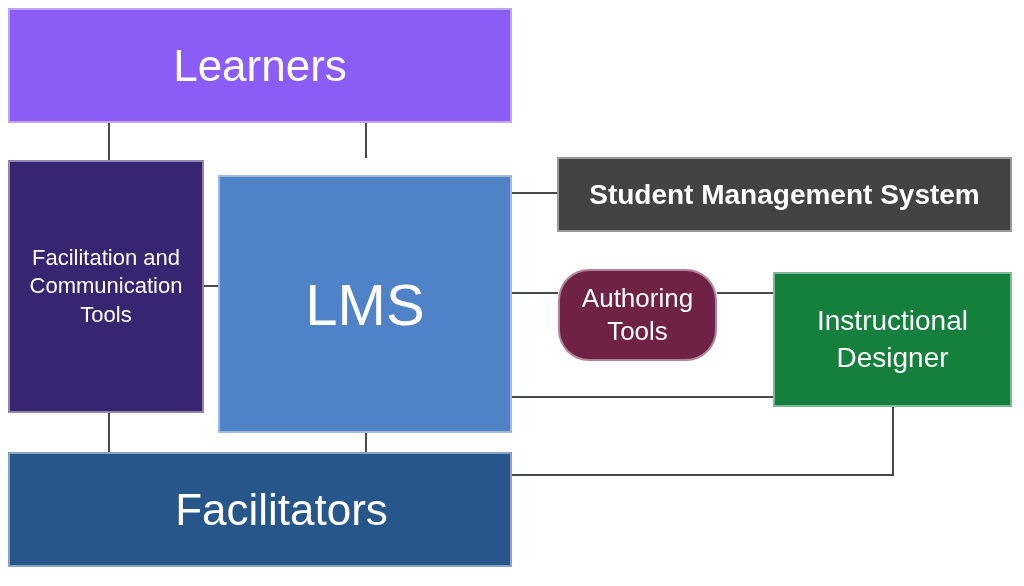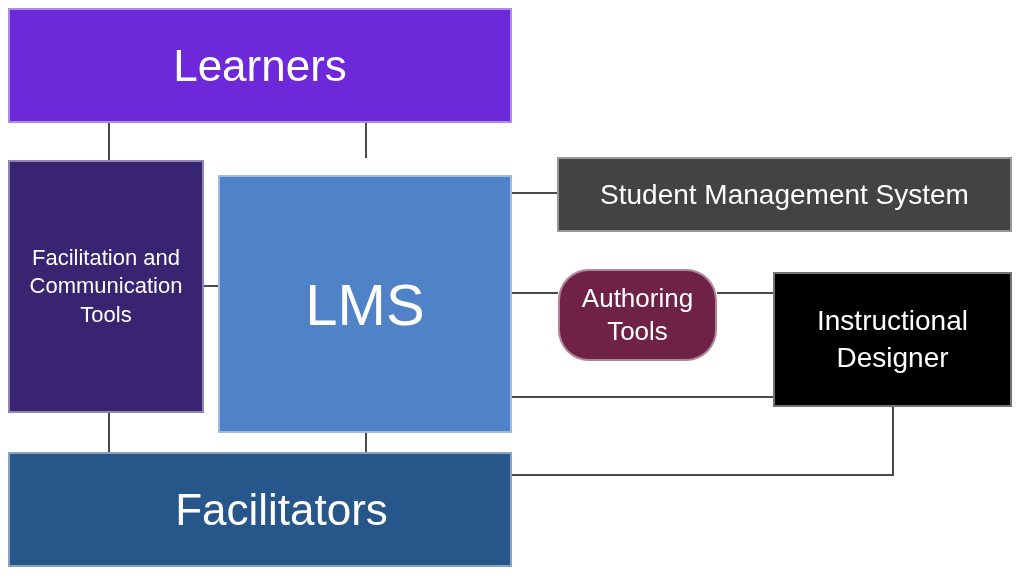--- a/index.html
+++ b/index.html
@@ -26,21 +26,21 @@
     border: 2px solid rgba(255,255,255,0.45);
   }
   .node .label {
     display: block;
     width: 100%;
   }
   
   #node-learners        { left: 8px;   top: 8px;   width: 504px; height: 115px; font-size: 44px; }
   #node-facilitation    { left: 8px;   top: 160px; width: 196px; height: 253px; font-size: 22px; line-height: 1.28; padding: 0 18px; }
   #node-lms             { left: 218px; top: 158px; width: 294px; height: 258px; font-size: 58px; }
-  #node-sms             { left: 557px; top: 157px; width: 455px; height: 75px;  font-size: 28px; }
+  #node-sms             { left: 557px; top: 157px; width: 455px; height: 75px;  font-size: 28px; font-weight: bold; }
   #node-authoring       { left: 558px; top: 269px; width: 159px; height: 92px;  font-size: 26px; line-height: 1.28; }
   #node-designer        { left: 773px; top: 272px; width: 239px; height: 135px; font-size: 28px; line-height: 1.3; }
   #node-facilitators    { left: 8px;   top: 452px; width: 504px; height: 115px; font-size: 44px; }
   
   .conn { position: absolute; }
   #conn-learners-facilitation { left: 108px; top: 123px; width: 2px;   height: 37px; }
   #conn-learners-lms          { left: 365px; top: 123px; width: 2px;   height: 35px; }
   #conn-facilitation-lms      { left: 204px; top: 285px; width: 14px;  height: 2px;  }
   #conn-lms-sms               { left: 512px; top: 192px; width: 45px;  height: 2px;  }
   #conn-lms-authoring         { left: 512px; top: 292px; width: 46px;  height: 2px;  }
@@ -61,41 +61,41 @@
   <div class="conn" id="conn-facilitation-lms" style="background-color: rgb(74, 74, 74);"></div>
   <div class="conn" id="conn-lms-sms" style="background-color: rgb(74, 74, 74);"></div>
   <div class="conn" id="conn-lms-authoring" style="background-color: rgb(74, 74, 74);"></div>
   <div class="conn" id="conn-authoring-designer" style="background-color: rgb(74, 74, 74);"></div>
   <div class="conn" id="conn-lms-designer" style="background-color: rgb(74, 74, 74);"></div>
   <div class="conn" id="conn-facilitation-facilitators" style="background-color: rgb(74, 74, 74);"></div>
   <div class="conn" id="conn-lms-facilitators" style="background-color: rgb(74, 74, 74);"></div>
   <div class="conn" id="conn-facilitators-designer-h" style="background-color: rgb(74, 74, 74);"></div>
   <div class="conn" id="conn-facilitators-designer-v" style="background-color: rgb(74, 74, 74);"></div>
 
-  <div class="node" id="node-learners" style="background-color: #6d28d9;">
+  <div class="node" id="node-learners" style="background-color: #8b5cf6;">
     <span class="label">Learners</span>
   </div>
 
   <div class="node" id="node-facilitation" style="background-color: rgb(56, 36, 113);">
     <span class="label">Facilitation and Communication Tools</span>
   </div>
 
   <div class="node" id="node-lms" style="background-color: rgb(79, 130, 198); margin-top: 17px;">
     <span class="label">LMS</span>
   </div>
 
   <div class="node" id="node-sms" style="background-color: rgb(67, 67, 67);">
     <span class="label">Student Management System</span>
   </div>
 
   <div class="node" id="node-authoring" style="background-color: rgb(111, 34, 70); border-radius: 31px;">
     <span class="label">Authoring Tools</span>
   </div>
 
-  <div class="node" id="node-designer" style="background-color: #000000;">
+  <div class="node" id="node-designer" style="background-color: #15803d;">
     <span class="label">Instructional Designer</span>
   </div>
 
   <div class="node" id="node-facilitators" style="background-color: rgb(39, 86, 138); padding-left: 43px;">
     <span class="label">Facilitators</span>
   </div>
 
 </div>
 
 </body></html>

